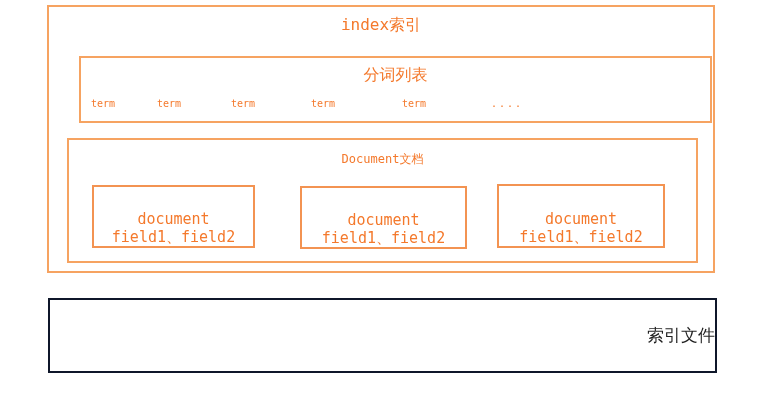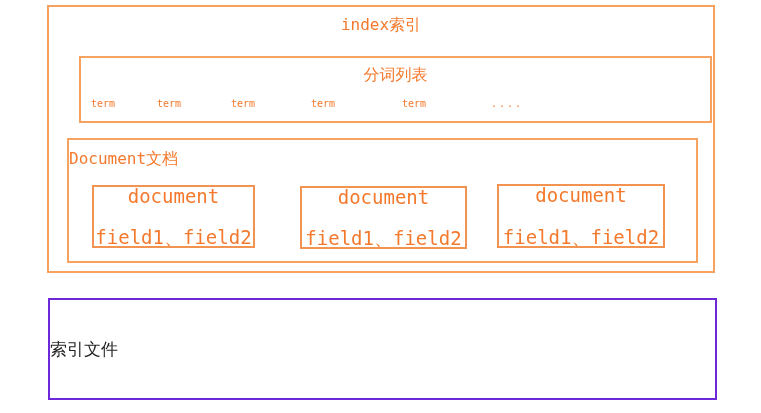--- a/index.html
+++ b/index.html
@@ -67,51 +67,52 @@
     position: absolute;
     left: 18px; top: 131px;
     width: 631px; height: 125px;
     border: 2px solid #f6a361;
     box-sizing: border-box;
   }
   .doc-title {
     position: absolute;
     left: 0; top: 9px;
     width: 100%;
+    text-align: center;
     color: #f4792c;
-    font-size: 16px;
+    font-size: 12px;
     line-height: 20px;
   }
   .doc-card {
     position: absolute;
     border: 2px solid #f39352;
     box-sizing: border-box;
     color: #f4792c;
-    font-size: 19px;
+    font-size: 15px;
     display: flex;
     flex-direction: column;
     align-items: center;
-    justify-content: space-between;
+    justify-content: flex-end;
     text-align: center;
     white-space: nowrap;
   }
   .d0 { left: 23px;  top: 45px; width: 163px; height: 63px; }
   .d1 { left: 231px; top: 46px; width: 167px; height: 63px; }
   .d2 { left: 428px; top: 44px; width: 168px; height: 64px; }
   .doc-card .line { line-height: 18px; }
   
   .file-box {
     position: absolute;
     left: 48px; top: 298px;
-    width: 669px; height: 102px;
-    border: 2px solid #6d28d9;
+    width: 669px; height: 75px;
+    border: 2px solid #0f172a;
     box-sizing: border-box;
     display: flex;
     align-items: center;
-    justify-content: flex-start;
+    justify-content: flex-end;
   }
   .file-label {
     color: #1f1f1f;
     font-size: 17px;
     font-family: "Liberation Sans", "DejaVu Sans", sans-serif;
   }
 </style>
 </head>
 <body>
 

